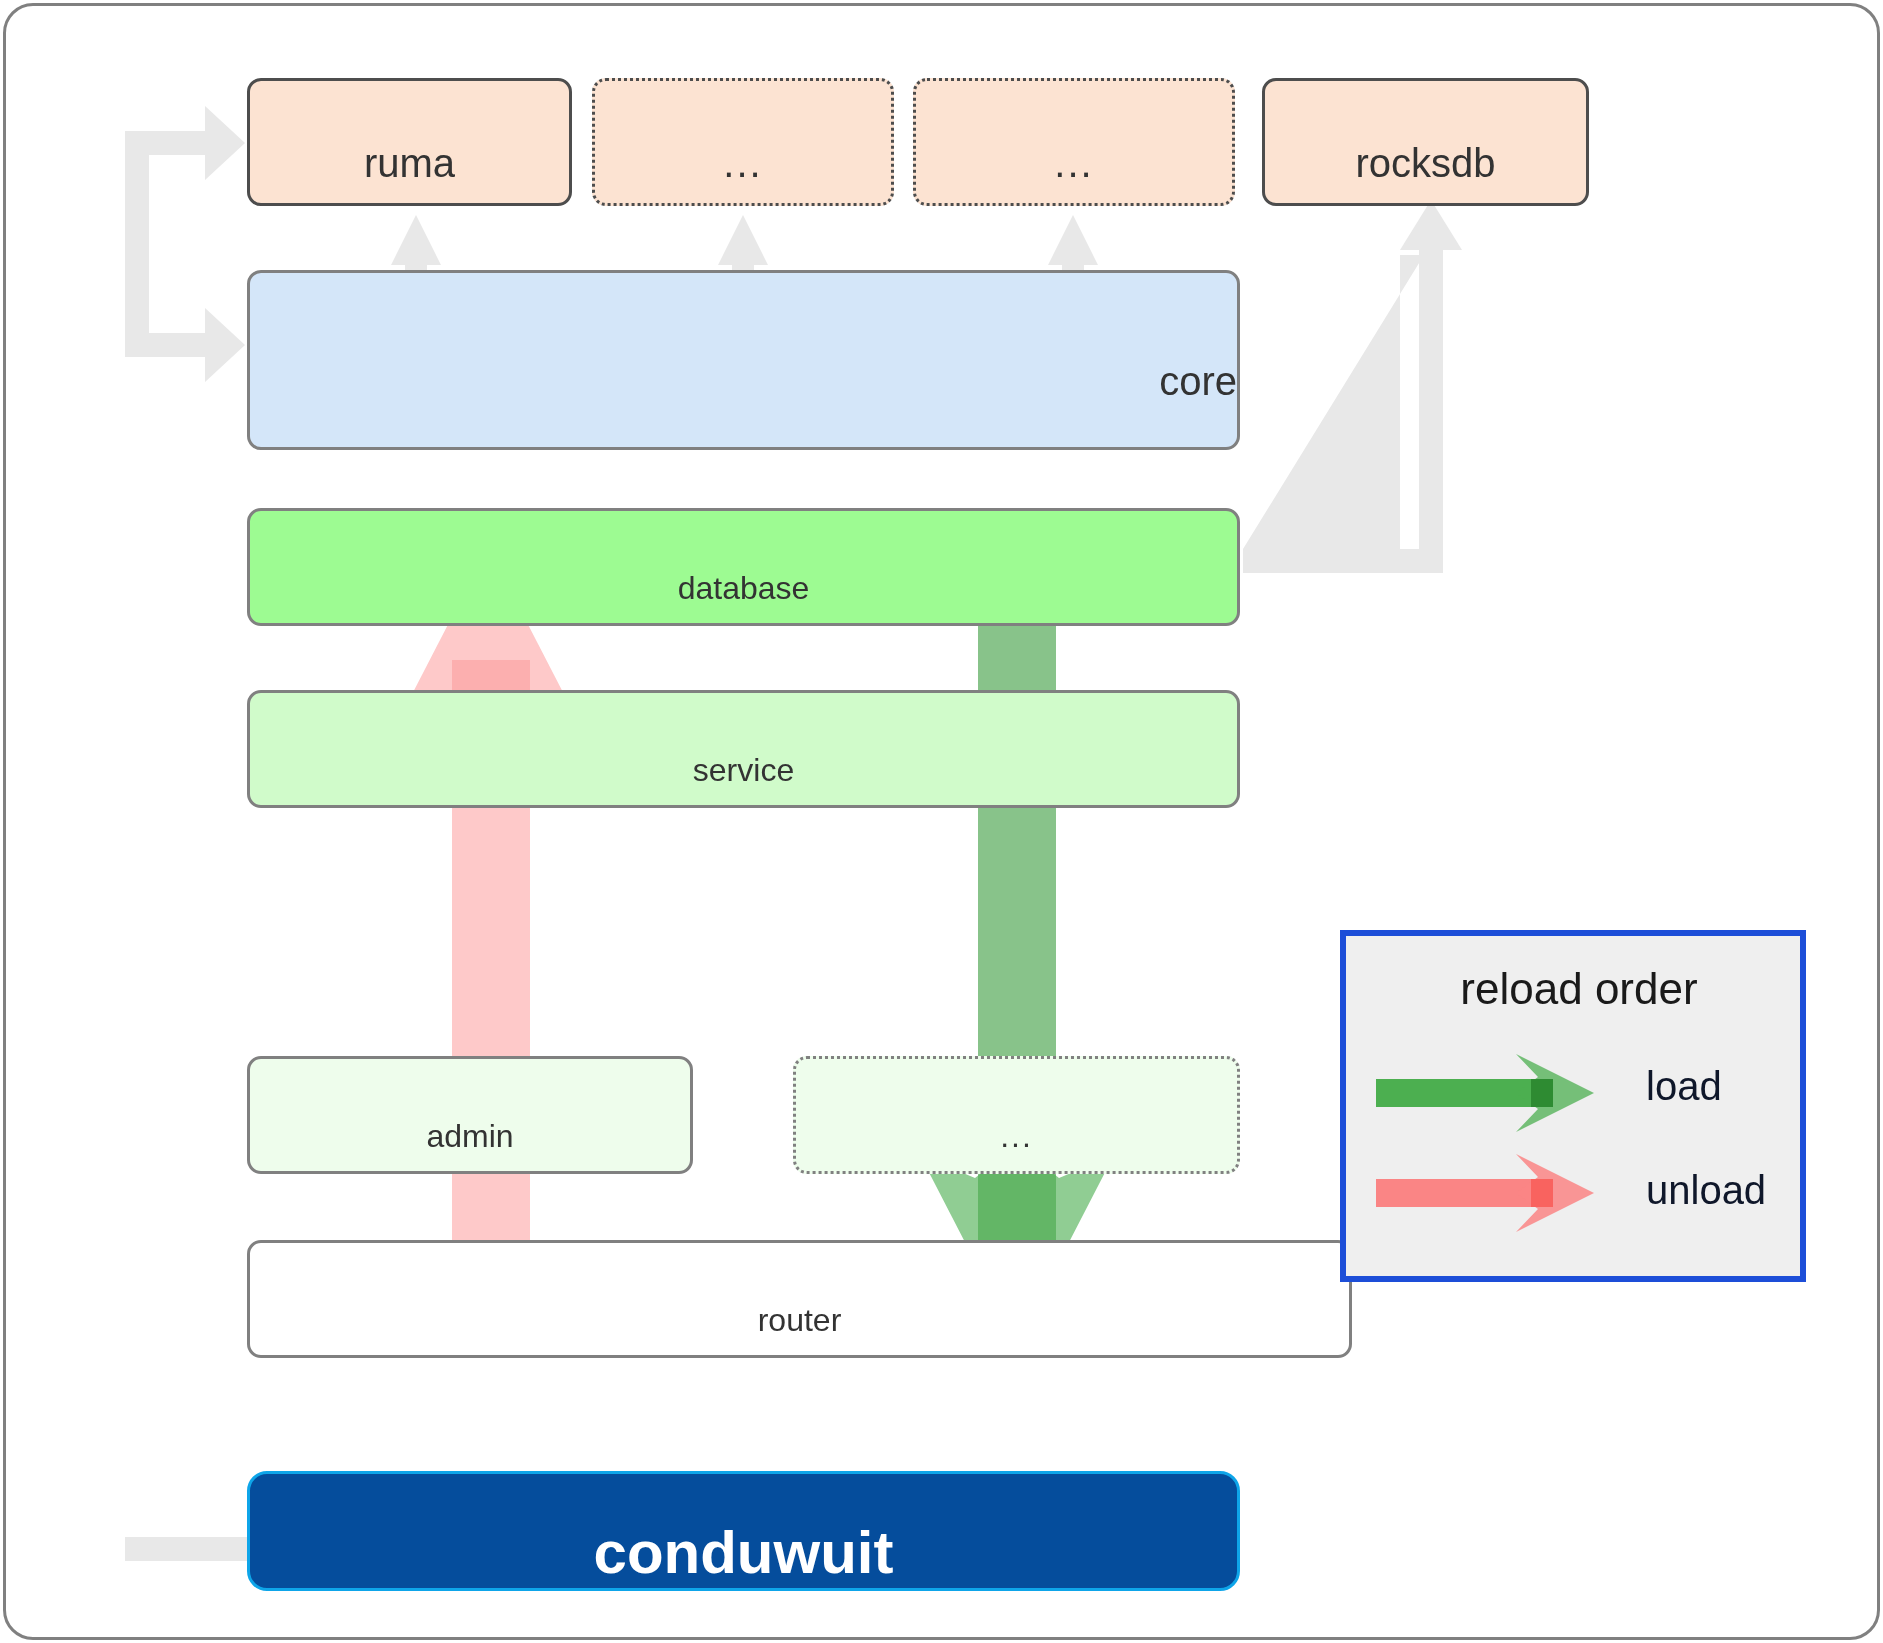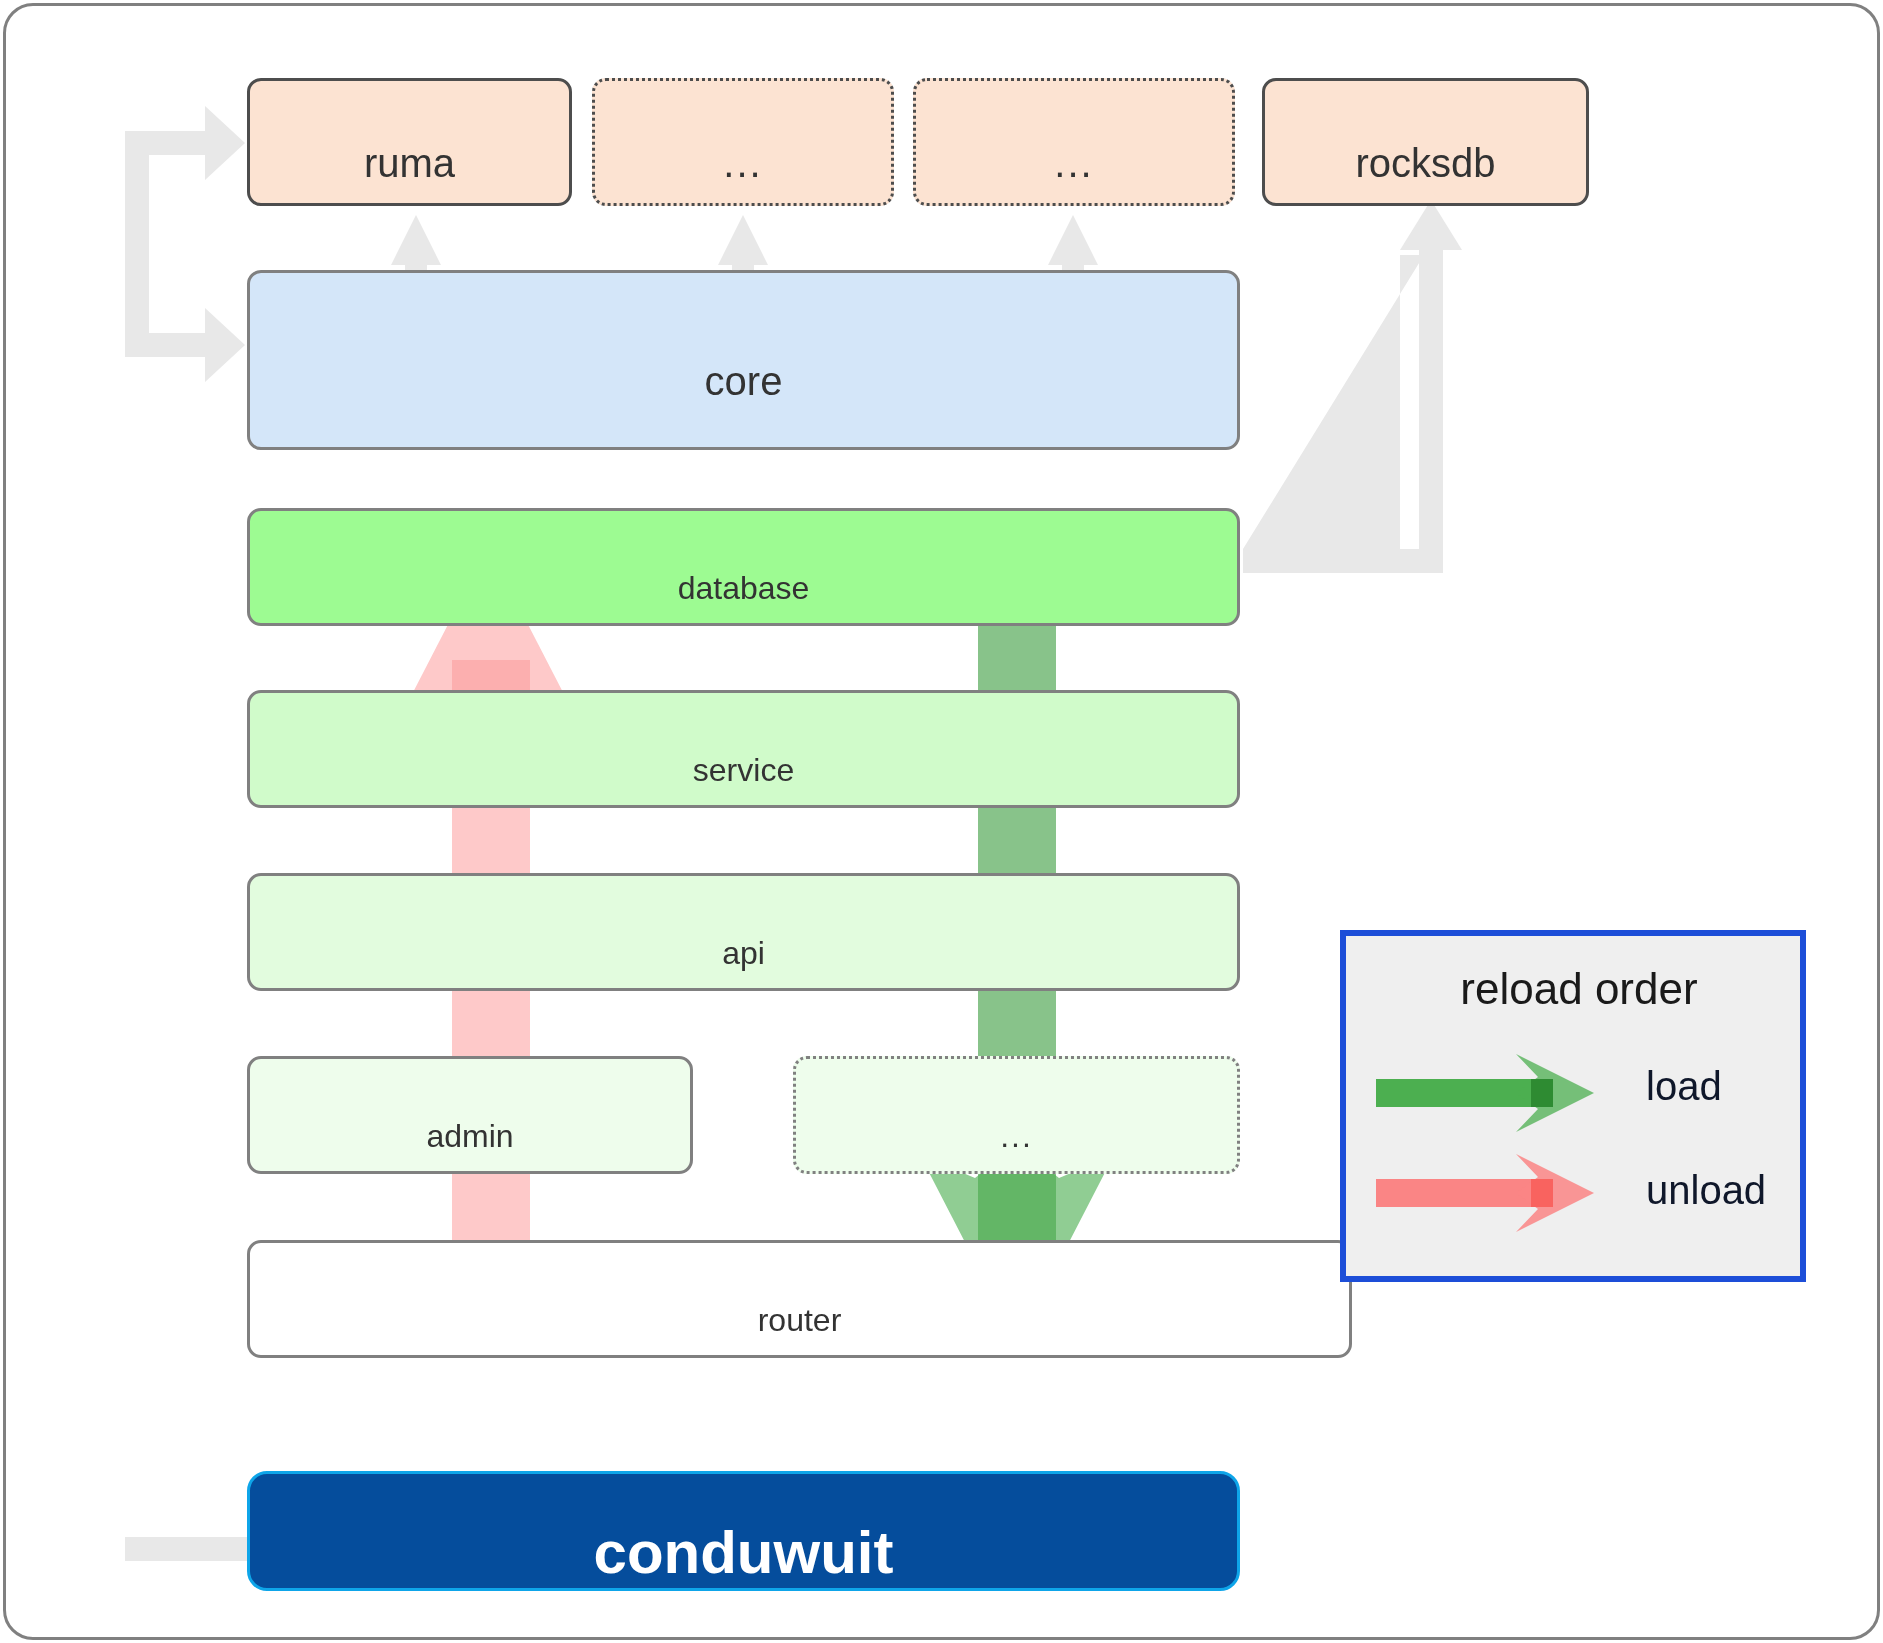--- a/index.html
+++ b/index.html
@@ -62,20 +62,21 @@
   .dep.dotted {
     border-style: dotted;
     border-width: 3px;
   }
   
   .core {
     background: #d4e6f9;
     border: 3px solid #808080;
     color: #333333;
     font-size: 40px;
+    justify-content: flex-end;
   }
   
   .layer-box {
     border: 3px solid #808080;
     color: #333333;
     font-size: 32px;
   }
   .layer-box.dotted {
     border-style: dotted;
   }
@@ -222,23 +223,20 @@
   </div>
 
   <div class="nodebox layer-box" style="left:247px; top:508px; width:993px; height:118px; background:#9dfb92;">
     <span class="lbl">database</span>
   </div>
 
   <div class="nodebox layer-box" style="left:247px; top:690px; width:993px; height:118px; background:#d0fbca;">
     <span class="lbl">service</span>
   </div>
 
-  <div class="nodebox layer-box" style="left:247px; top:873px; width:993px; height:118px; background:#e2fcde;">
-    <span class="lbl">api</span>
-  </div>
 
   <div class="nodebox layer-box" style="left:247px; top:1056px; width:446px; height:118px; background:#eefdec;">
     <span class="lbl">admin</span>
   </div>
 
   <div class="nodebox layer-box dotted" style="left:793px; top:1056px; width:447px; height:118px; background:#eefdec;">
     <span class="lbl dots">...</span>
   </div>
 
   <div class="nodebox layer-box" style="left:247px; top:1240px; width:1105px; height:118px; background:#ffffff;">

